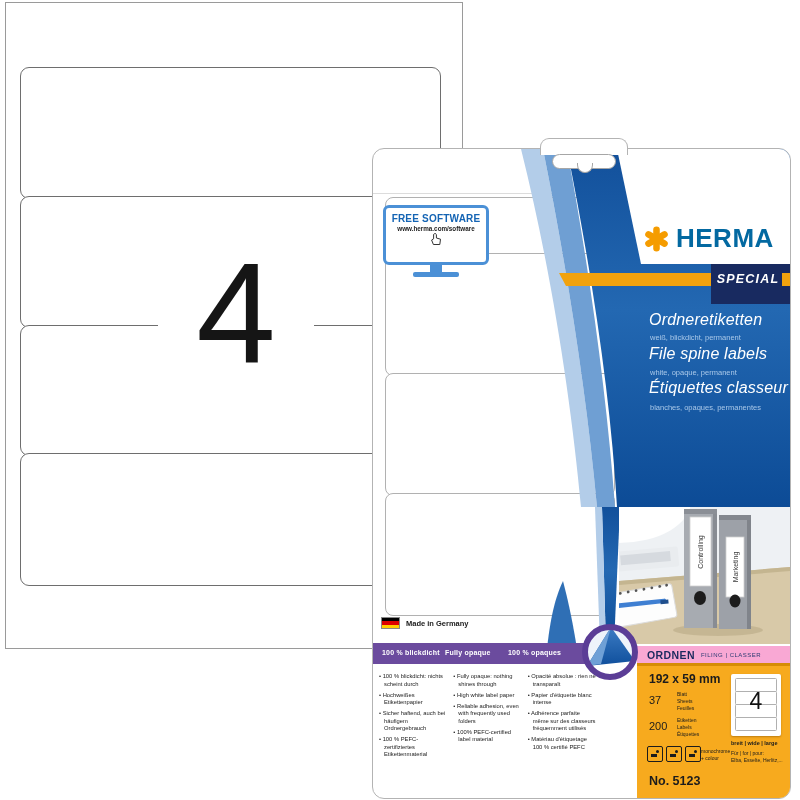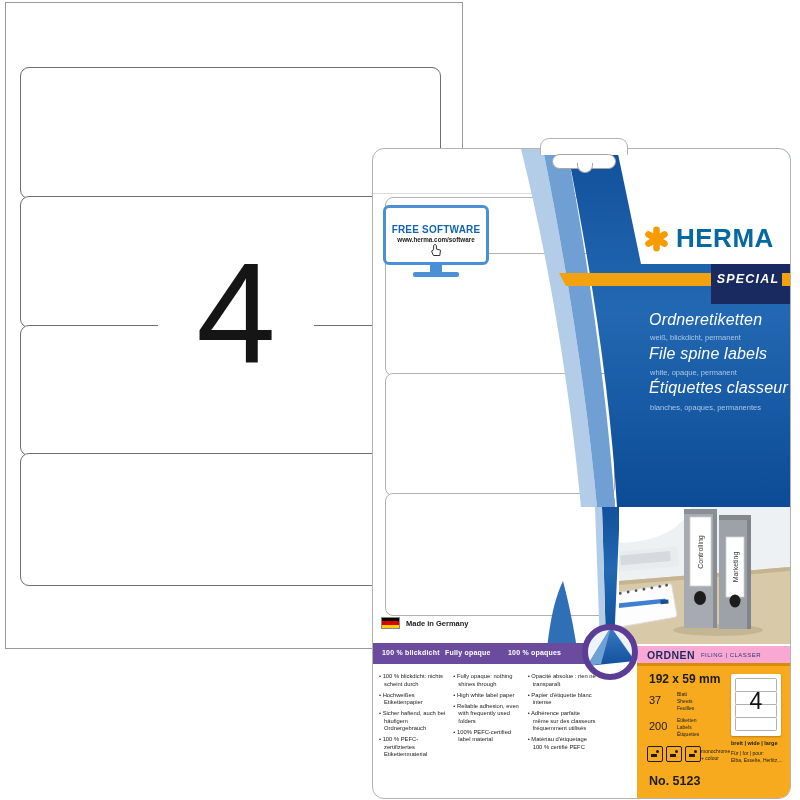--- a/index.html
+++ b/index.html
@@ -23,21 +23,21 @@
         border:1.5px solid #a6a6a6;border-top:none;border-radius:0 0 8px 8px;z-index:6;}
   .slot-patch{position:absolute;left:579px;top:161px;width:10px;height:5px;background:#fff;z-index:7;}
   .foldline{position:absolute;left:0;top:44px;width:235px;height:1px;background:#dcdcdc;z-index:1;}
   .inrow{position:absolute;left:12px;width:228px;border:1px solid #b1b1b1;border-radius:8px;background:#fff;z-index:1;}
   .ir1{top:48px;height:57px;} .ir2{top:104px;height:121px;} .ir3{top:224px;height:121px;} .ir4{top:344px;height:121px;}
   .swoosh{position:absolute;left:0;top:0;z-index:2;}
   
   .monitor{position:absolute;left:8px;top:56px;width:110px;z-index:5;}
   .screen{width:100px;height:54px;border:3px solid #4b90d6;border-radius:6px;background:#fff;
           text-align:center;margin:0 auto;}
-  .fs-title{font-size:10px;font-weight:bold;color:#1464b4;margin-top:16px;letter-spacing:.2px;}
+  .fs-title{font-size:10px;font-weight:bold;color:#1464b4;margin-top:5px;letter-spacing:.2px;}
   .fs-url{font-size:6.3px;font-weight:bold;color:#222;margin-top:1px;}
   .stand{width:12px;height:7px;background:#4b90d6;margin:0 auto;}
   .base{width:46px;height:5px;background:#4b90d6;border-radius:2px;margin:0 auto;}
   
   .logo{position:absolute;left:270px;top:74px;display:flex;align-items:center;z-index:5;}
   .logo-text{font-size:26px;font-weight:bold;color:#0369a1;letter-spacing:.5px;margin-left:6px;}
   .special{position:absolute;left:338px;top:123px;width:74px;text-align:center;z-index:5;
            font-style:italic;font-weight:bold;font-size:12.5px;color:#fff;letter-spacing:1.2px;}
   
   .ptitle{position:absolute;left:276px;color:#fff;font-size:16px;font-weight:400;z-index:5;letter-spacing:.2px;font-style:italic;}

